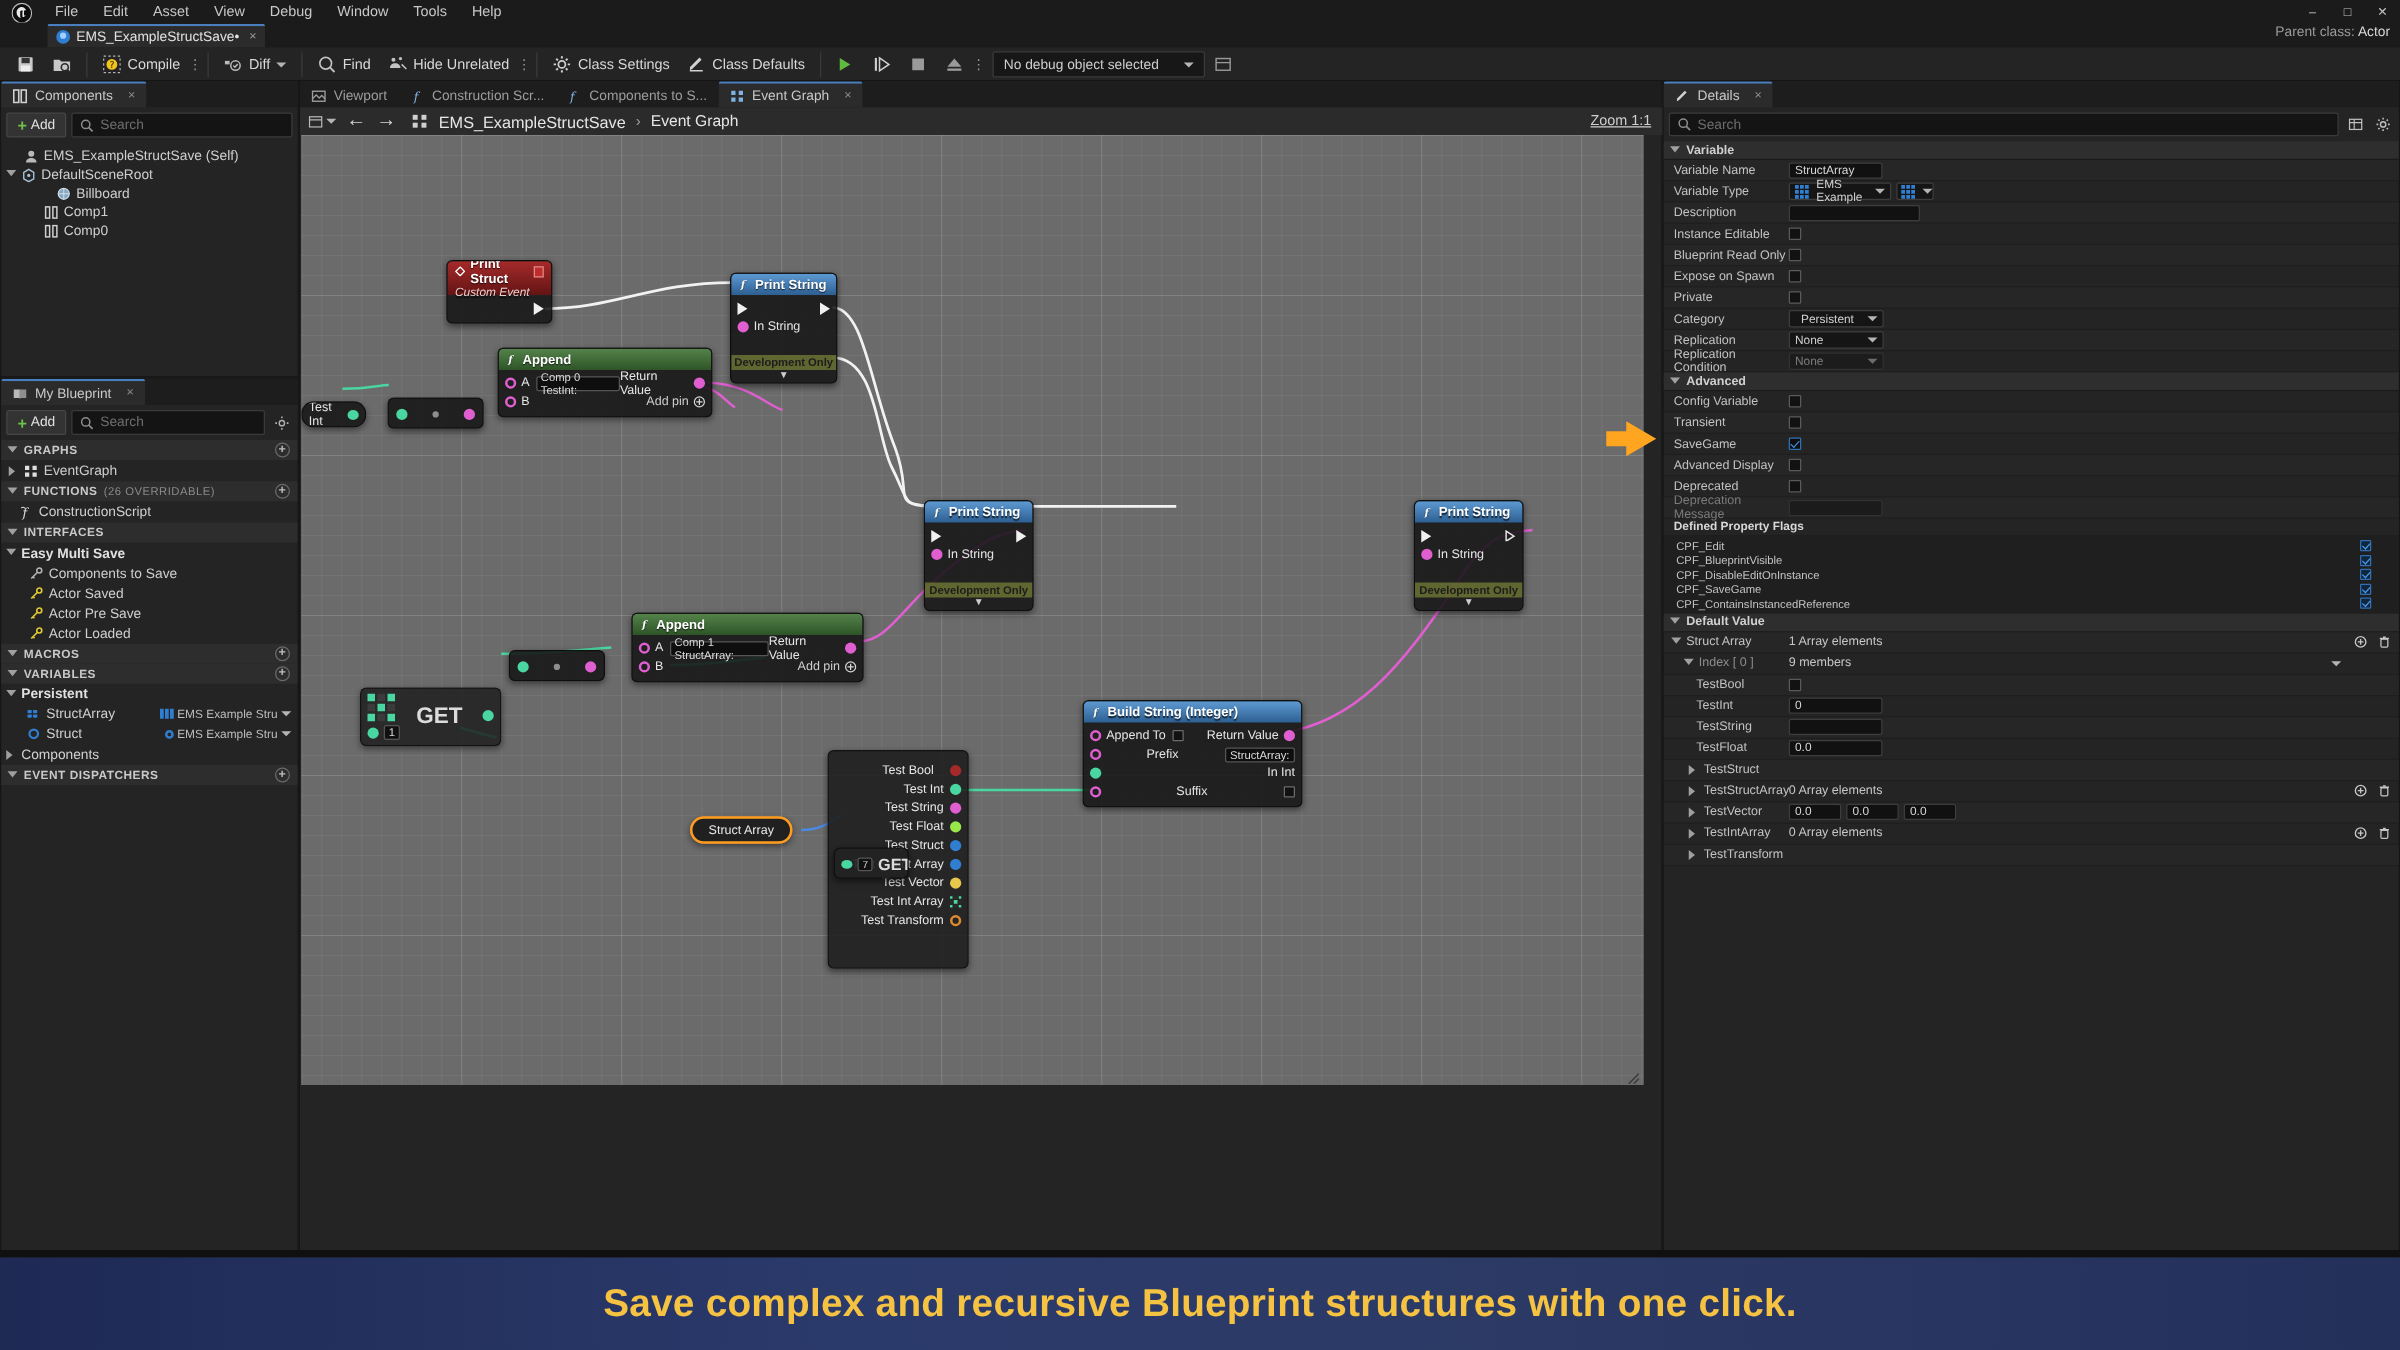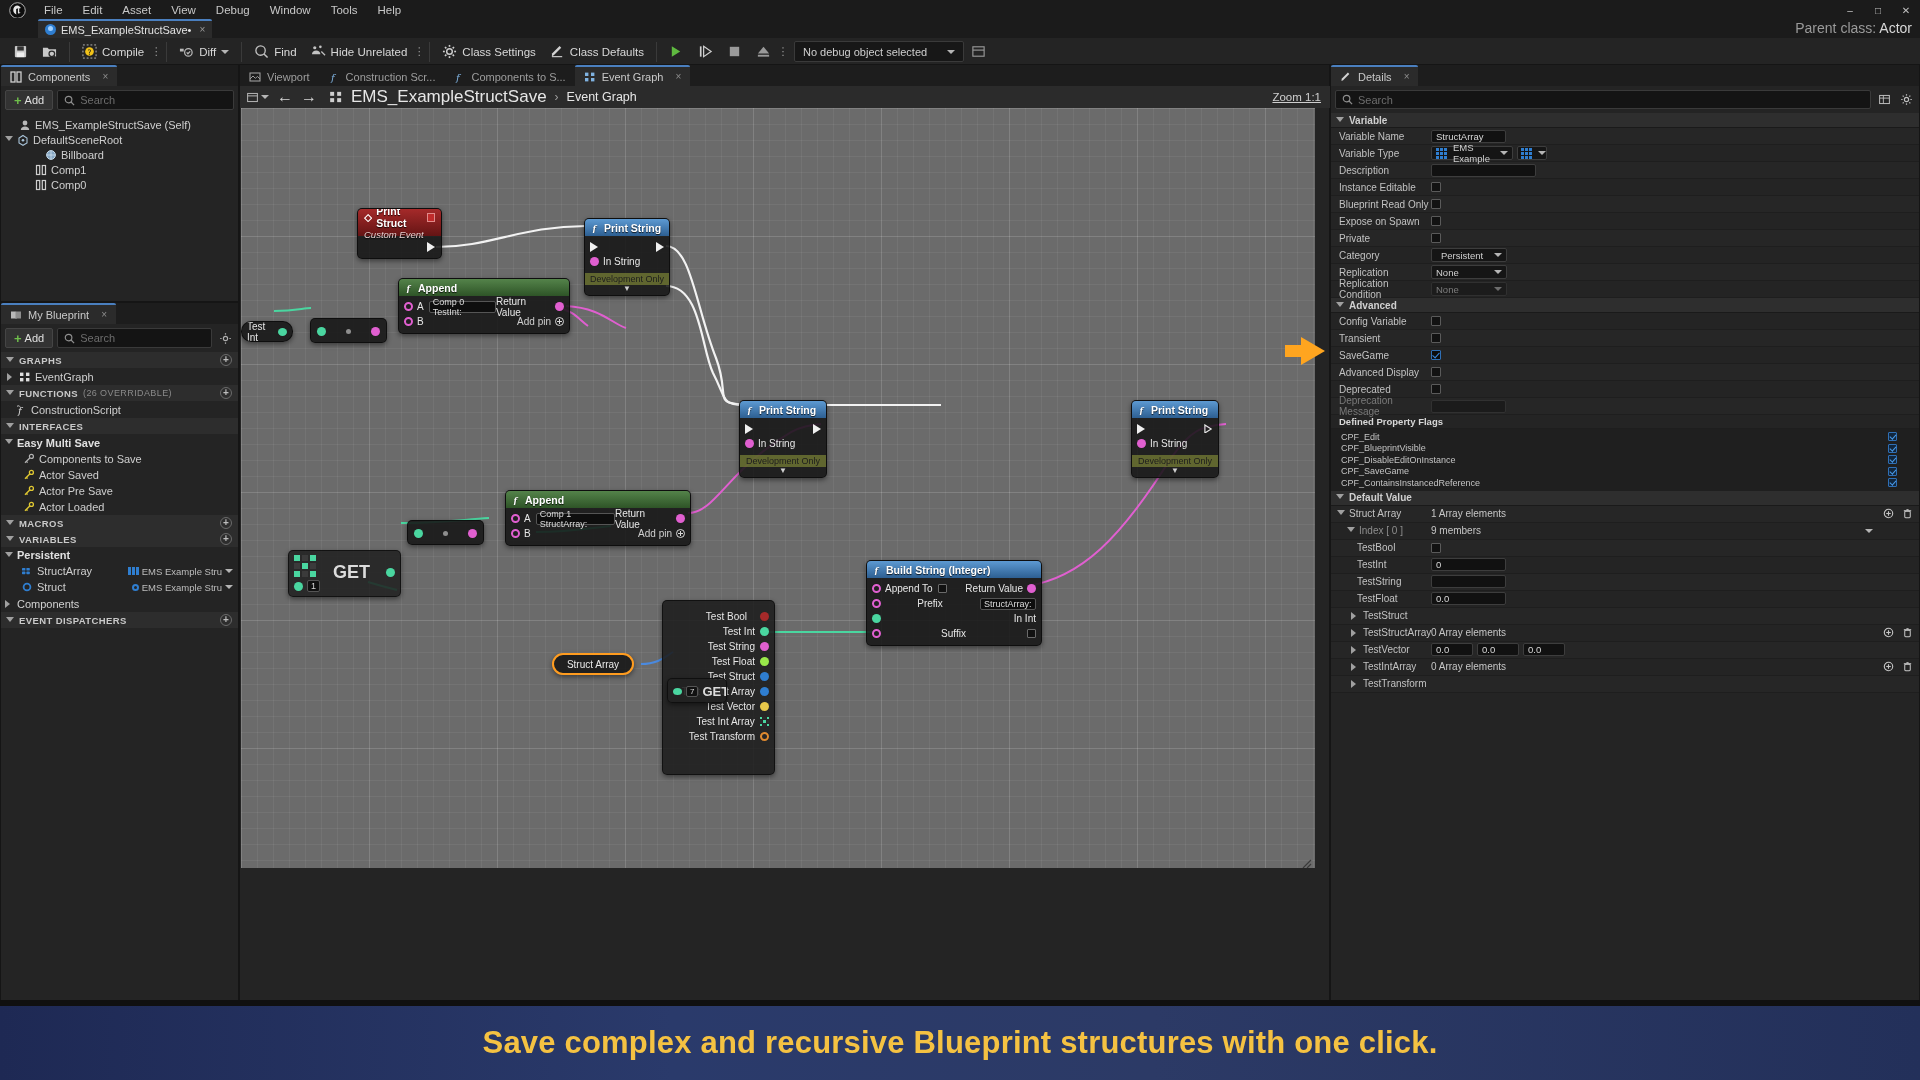--- a/index.html
+++ b/index.html
@@ -21,21 +21,21 @@
   .win-ctrls{position:absolute;right:0;top:0;height:20px;display:flex;align-items:center;}
   .win-btn{width:28px;height:20px;display:flex;align-items:center;justify-content:center;font-size:10px;color:#c0c0c0;}
 
   
   .tabbar{position:absolute;left:0;top:18px;width:1920px;height:20px;background:#1b1b1b;display:flex;align-items:flex-end;}
   .asset-tab{margin-left:38px;height:19px;background:#2b2b2b;border-top:2px solid #4a7fbf;
     display:flex;align-items:center;padding:0 7px;gap:5px;font-size:11px;color:#e2e2e2;border-radius:2px 2px 0 0;}
   .asset-tab .bp-ico{width:11px;height:11px;border-radius:50%;background:#2f7ed0;display:inline-block;position:relative;}
   .asset-tab .bp-ico:after{content:"";position:absolute;left:3px;top:2px;width:5px;height:5px;border-radius:50%;background:#9fd0ff;}
   .tab-x{font-size:10px;color:#9a9a9a;margin-left:3px;}
-  .parentclass{position:absolute;right:8px;top:20px;font-size:14px;color:#9a9a9a;}
+  .parentclass{position:absolute;right:8px;top:20px;font-size:11px;color:#9a9a9a;}
   .parentclass b{color:#d8d8d8;font-weight:normal;}
 
   
   .toolbar{position:absolute;left:0;top:38px;width:1920px;height:28px;background:#242424;border-bottom:1px solid #151515;display:flex;align-items:center;padding-left:6px;gap:0;}
   .tb-btn{display:flex;align-items:center;gap:5px;height:24px;padding:0 7px;font-size:11.5px;color:#d8d8d8;border-radius:2px;}
   .tb-sep{width:1px;height:20px;background:#3a3a3a;margin:0 5px;}
   .tb-dots{width:10px;height:20px;display:flex;align-items:center;justify-content:center;color:#9a9a9a;font-size:11px;letter-spacing:0;}
   .tb-icon{width:15px;height:15px;display:flex;align-items:center;justify-content:center;}
   .tb-icon svg{width:15px;height:15px;}
   .debug-sel{margin-left:6px;height:21px;background:#171717;border:1px solid #3a3a3a;border-radius:2px;display:flex;align-items:center;
@@ -92,21 +92,21 @@
   .hdr-blue{background:linear-gradient(180deg,#5d9ad2,#2d5f92);}
   .hdr-red{background:linear-gradient(180deg,#a52a2a,#641414);}
   .hdr-green{background:linear-gradient(180deg,#54834a,#2e5427);}
   .node-body{padding:3px 0 4px;}
   .prow{display:flex;align-items:center;justify-content:space-between;height:15px;padding:0 5px;font-size:10px;color:#e6e6e6;}
   .pin{width:9px;height:9px;border-radius:50%;flex:0 0 9px;}
   .exec-out{width:0;height:0;border-top:5px solid transparent;border-bottom:5px solid transparent;border-left:8px solid #f0f0f0;}
   .exec-outline{width:9px;height:10px;}
   .valbox{background:#0e0e0e;border:1px solid #555;border-radius:2px;font-size:9px;color:#ddd;padding:0 3px;height:12px;display:flex;align-items:center;}
   .chk{width:9px;height:9px;background:#111;border:1px solid #6a6a6a;border-radius:1px;}
-  .devonly{background:rgba(150,160,60,.55);font-size:9px;color:#1d1d1d;text-align:center;padding:1px 0;font-weight:normal;}
+  .devonly{background:rgba(150,160,60,.55);font-size:9px;color:#1d1d1d;text-align:center;padding:1px 0;font-weight:bold;margin-top:11px;}
   .expander{text-align:center;font-size:8px;color:#cfcfcf;height:10px;line-height:8px;}
 
   
   .dsearch{display:flex;align-items:center;gap:4px;padding:4px;background:#242424;}
   .dicon{width:18px;height:18px;display:flex;align-items:center;justify-content:center;}
   .dsect{display:flex;align-items:center;gap:5px;height:15px;background:#2e2e2e;font-size:10px;font-weight:bold;color:#d0d0d0;padding-left:5px;border-bottom:1px solid #1a1a1a;}
   .drow{display:flex;align-items:center;height:17px;font-size:10px;color:#c6c6c6;border-bottom:1px solid #1e1e1e;}
   .drow:nth-child(even){background:#262626;}
   .drow .lbl{width:100px;padding-left:8px;flex:0 0 100px;color:#c2c2c2;}
   .drow .val{flex:1;display:flex;align-items:center;padding-right:6px;}
@@ -628,21 +628,21 @@
       <span class="navb">←</span>
       <span class="navb">→</span>
       <span style="width:14px;height:14px;display:inline-flex;align-items:center;justify-content:center;margin-left:4px;">
         <svg viewBox="0 0 12 12">
             <rect x="1" y="1.6" width="3.4" height="3.4" fill="#cfcfcf"></rect>
             <rect x="7" y="1.6" width="3.4" height="3.4" fill="#cfcfcf"></rect>
             <rect x="1" y="7" width="3.4" height="3.4" fill="#cfcfcf"></rect>
             <rect x="7" y="7" width="3.4" height="3.4" fill="#cfcfcf"></rect>
           </svg>
       </span>
-      <span style="font-size:17px;color:#e6e6e6;">EMS_ExampleStructSave</span>
+      <span style="font-size:13px;color:#e6e6e6;">EMS_ExampleStructSave</span>
       <span style="font-size:12px;color:#9d9d9d;">›</span>
       <span style="font-size:12.5px;color:#e6e6e6;">Event Graph</span>
     </div>
 
     <div class="graph" style="left:1px;top:43px;width:1074px;height:760px;">
       <div class="graph-grid"></div>
 
       <svg style="position:absolute;left:0;top:0;width:1074px;height:760px;">
         <path d="M195,139 C250,139 280,118 345,118" stroke="#f2f2f2" stroke-width="2.2" fill="none"></path>
         <path d="M425,138 C450,138 455,200 475,250 C490,290 470,295 505,297" stroke="#f2f2f2" stroke-width="2.2" fill="none"></path>

